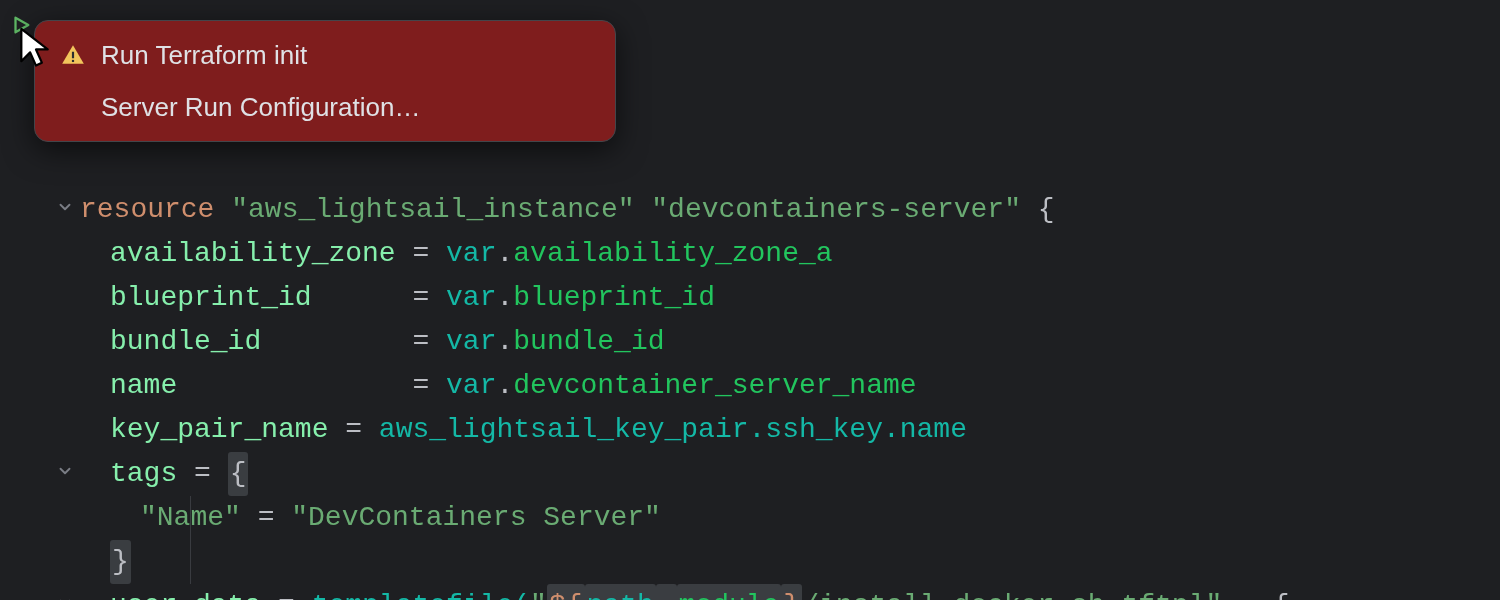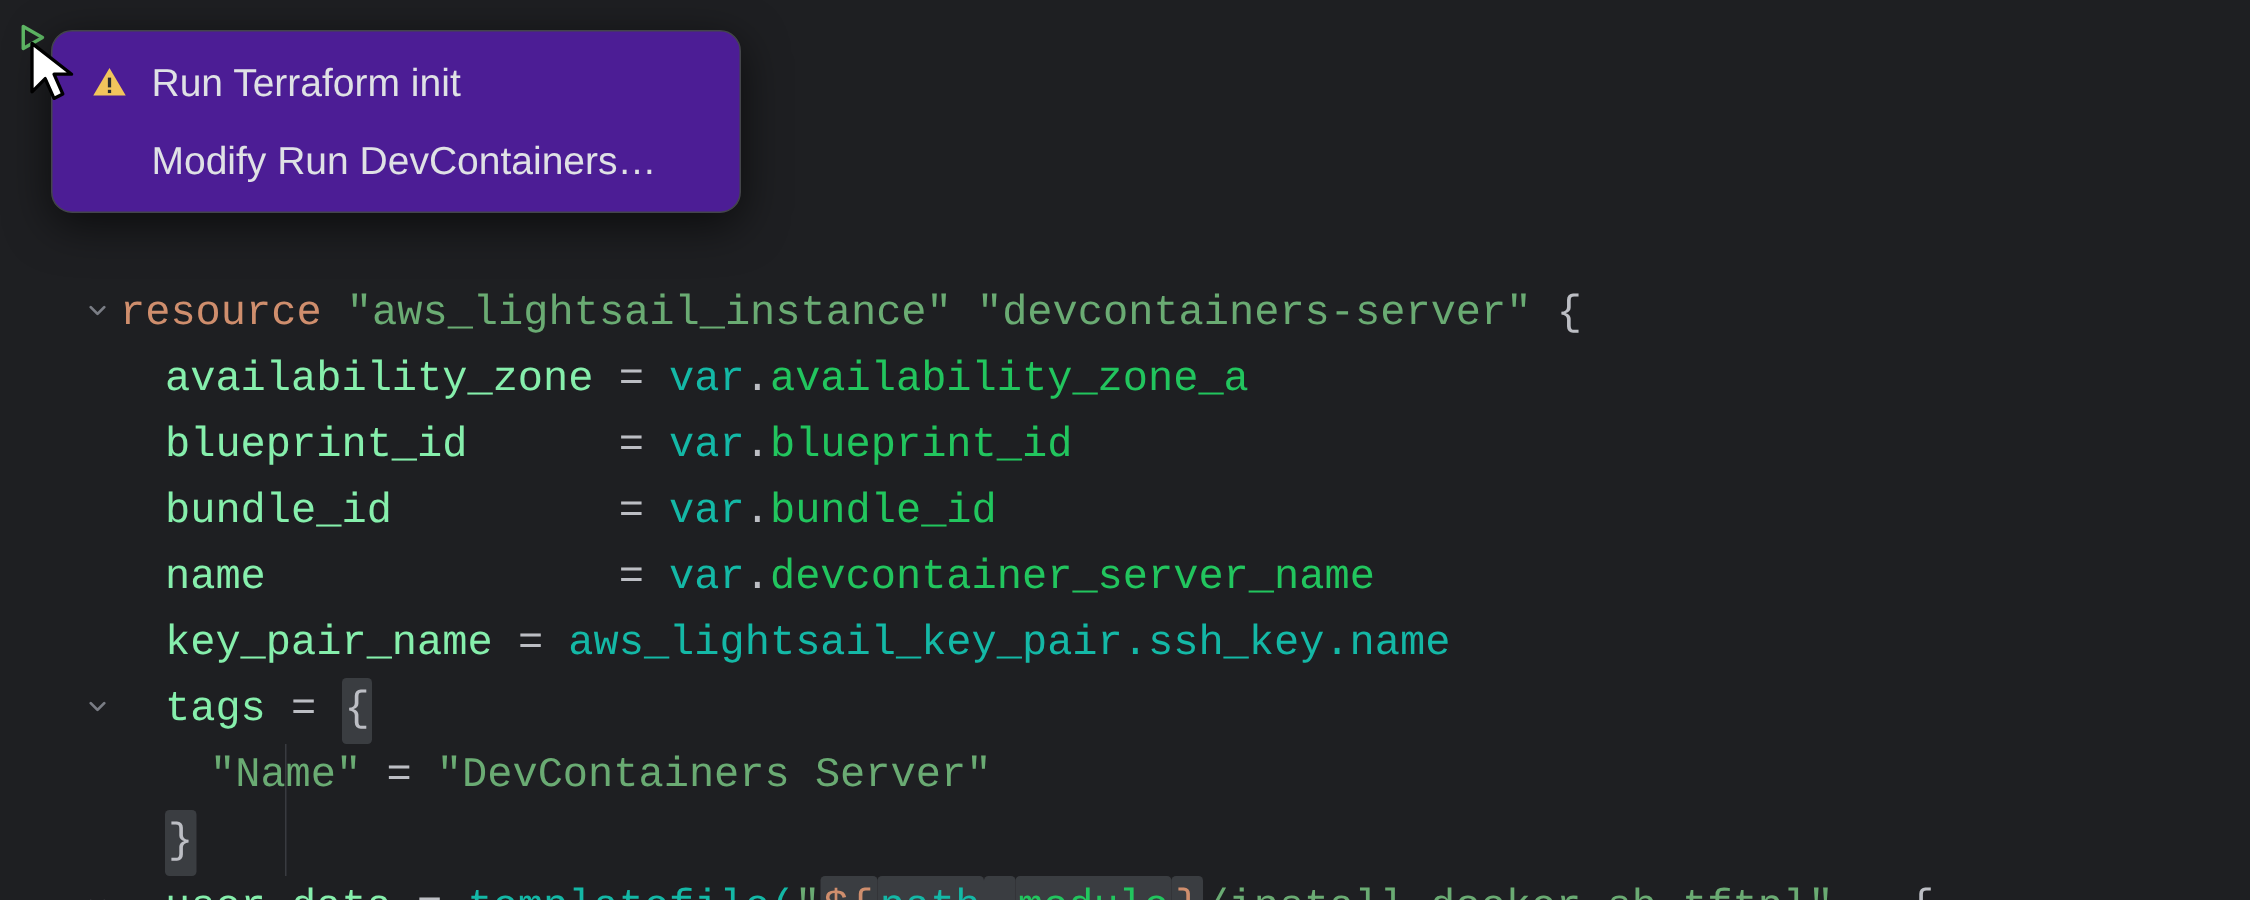--- a/index.html
+++ b/index.html
@@ -76,22 +76,22 @@
     position: absolute;
     width: 1px;
     background: #393b40;
     left: 110px;
   }
 
   .popup {
     position: absolute;
     left: 34px;
     top: 20px;
-    width: 460px;
-    background: #4c1d95;
+    width: 582px;
+    background: #7f1d1d;
     border: 1px solid #43454a;
     border-radius: 14px;
     box-shadow: 0 8px 30px rgba(0,0,0,0.6);
     padding: 8px 0;
     z-index: 100;
     font-family: -apple-system, 'Segoe UI', sans-serif;
   }
 
   .popup-item {
     display: flex;
@@ -165,21 +165,21 @@
         <svg width="26" height="26" viewBox="0 0 24 24">
           <path d="M12 3 L22 20 L2 20 Z" fill="#f2c55c"></path>
           <rect x="11" y="9" width="2" height="6" fill="#2b2d30"></rect>
           <rect x="11" y="16.5" width="2" height="2" fill="#2b2d30"></rect>
         </svg>
       </span>
       <span class="popup-label">Run Terraform init</span>
     </div>
     <div class="popup-item">
       <span class="popup-spacer"></span>
-      <span class="popup-label">Modify Run DevContainers…</span>
+      <span class="popup-label">Server Run Configuration…</span>
     </div>
   </div>
 
 <div class="cursor-arrow">
   <svg width="36" height="44" viewBox="0 0 24 30">
     <path d="M2 2 L2 24 L8 18 L12 27 L16 25 L12 16 L20 16 Z" fill="#ffffff" stroke="#000000" stroke-width="1.5" stroke-linejoin="round"></path>
   </svg>
 </div>
 
 </body></html>

